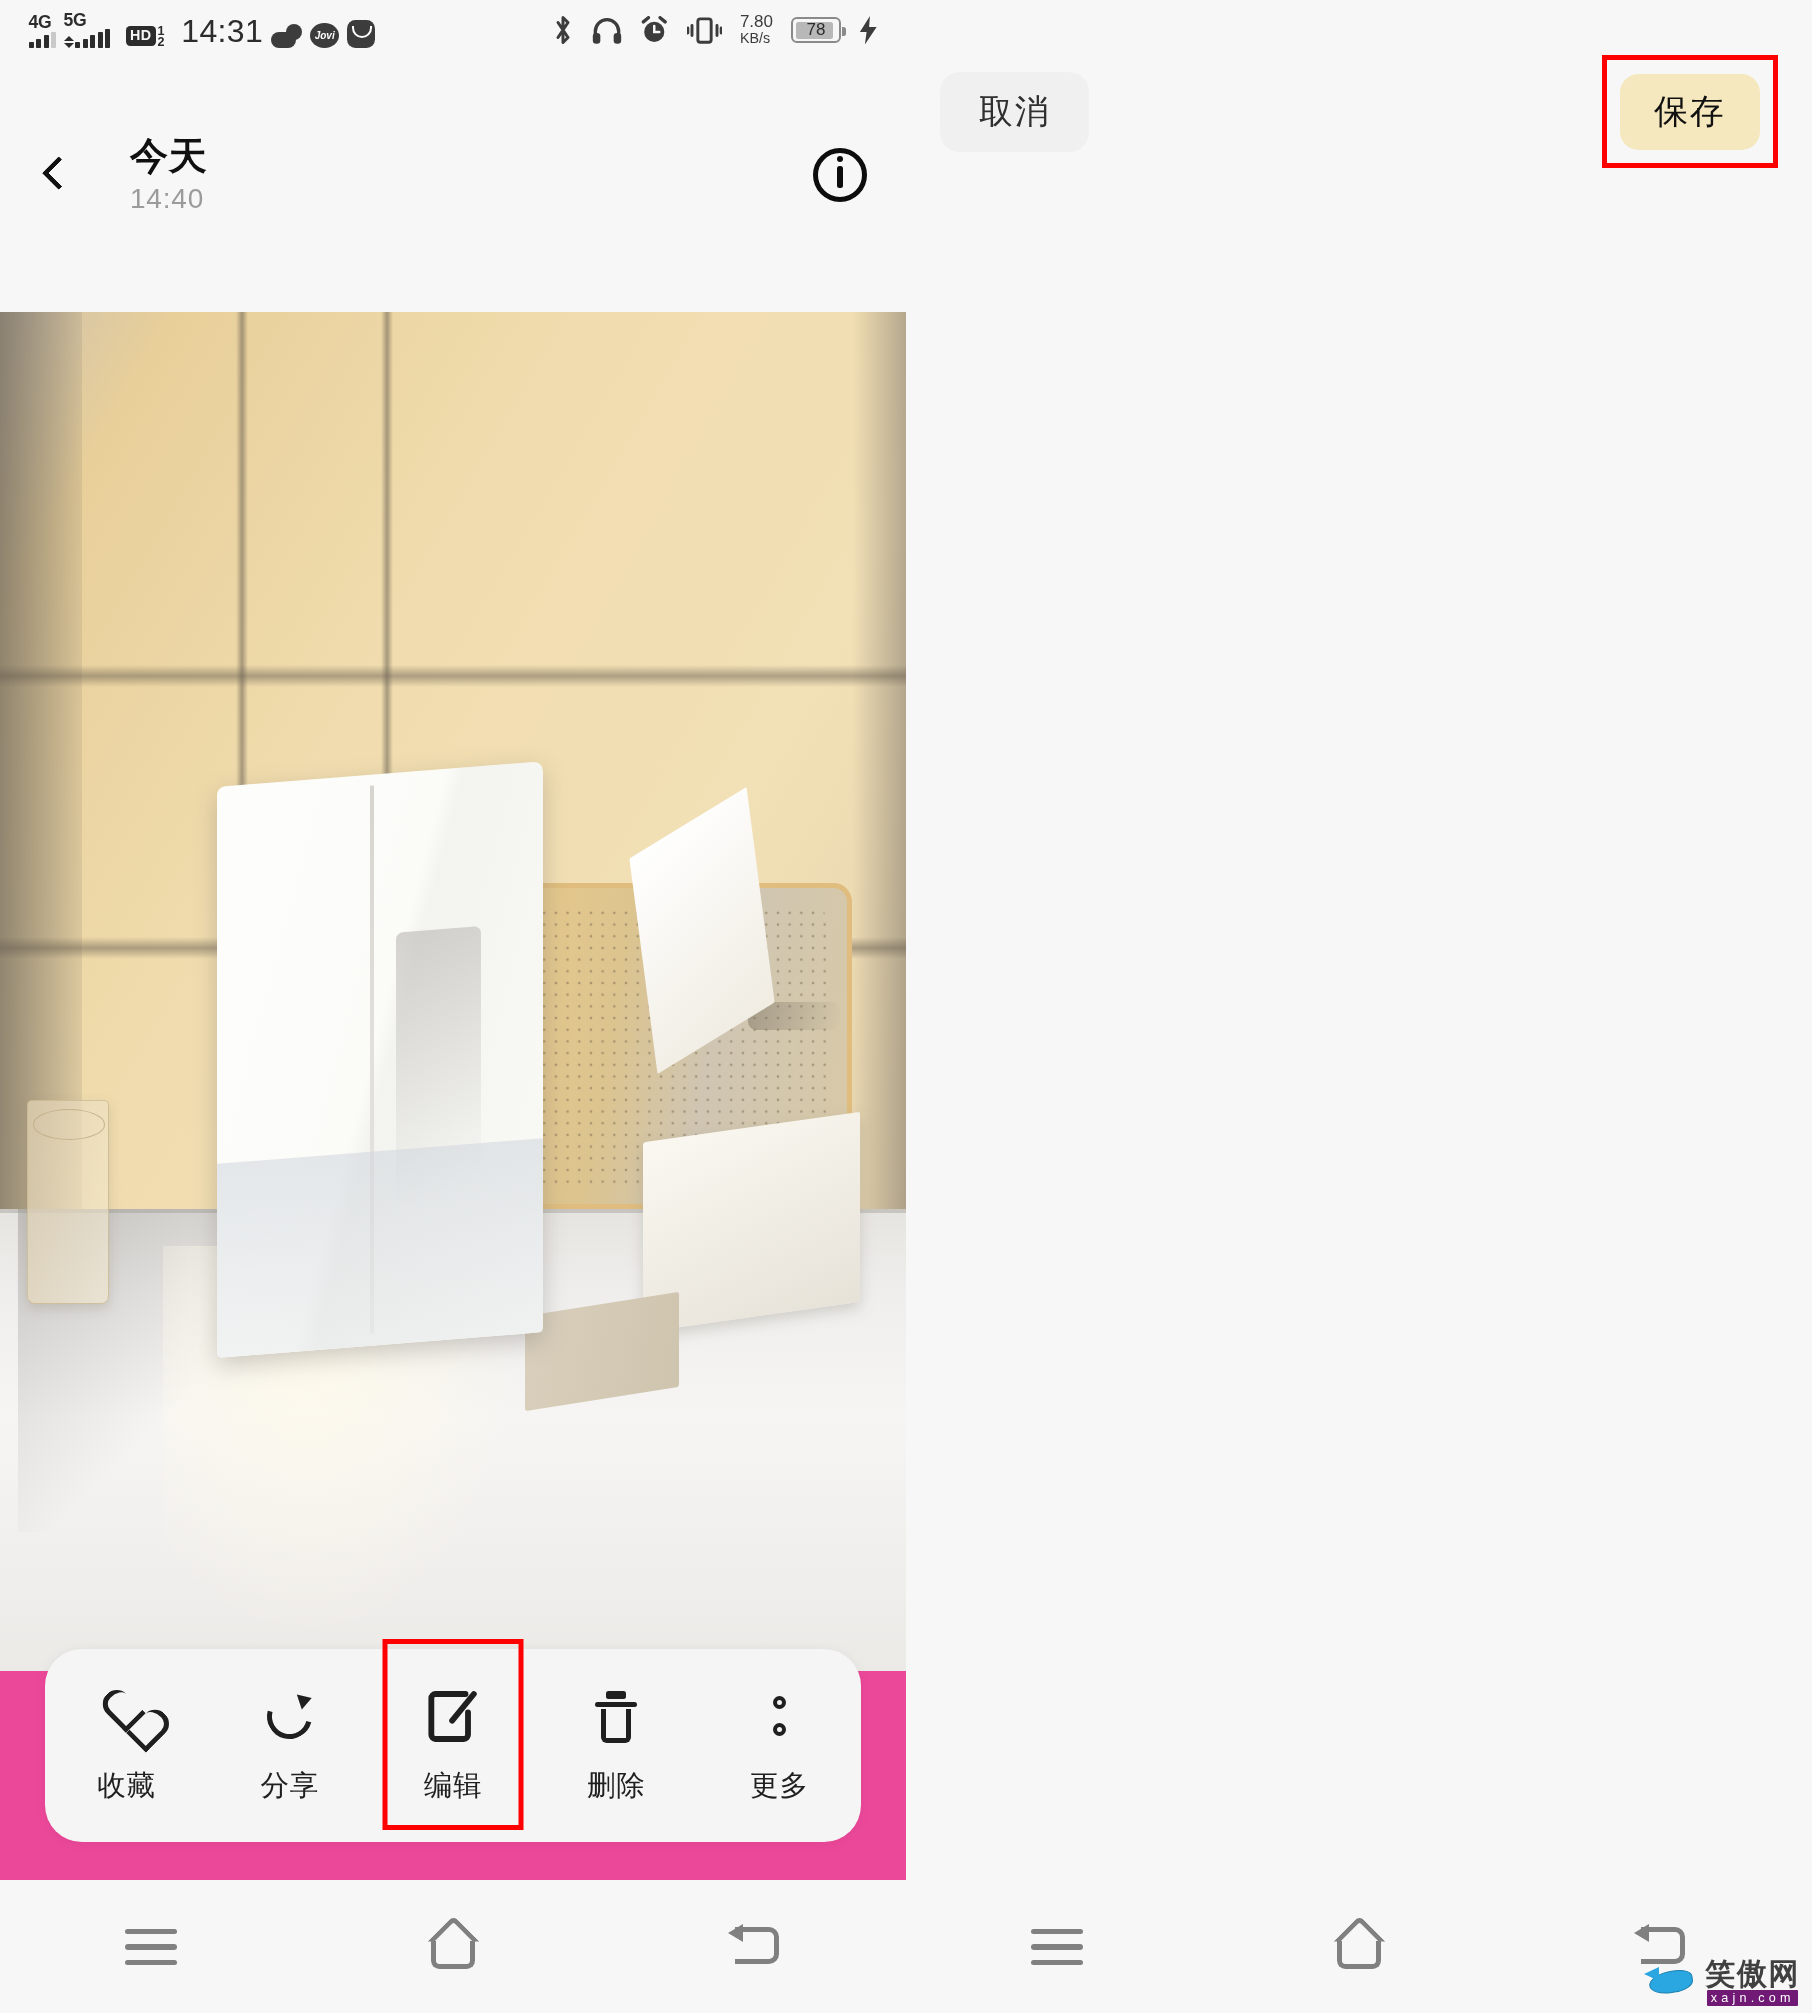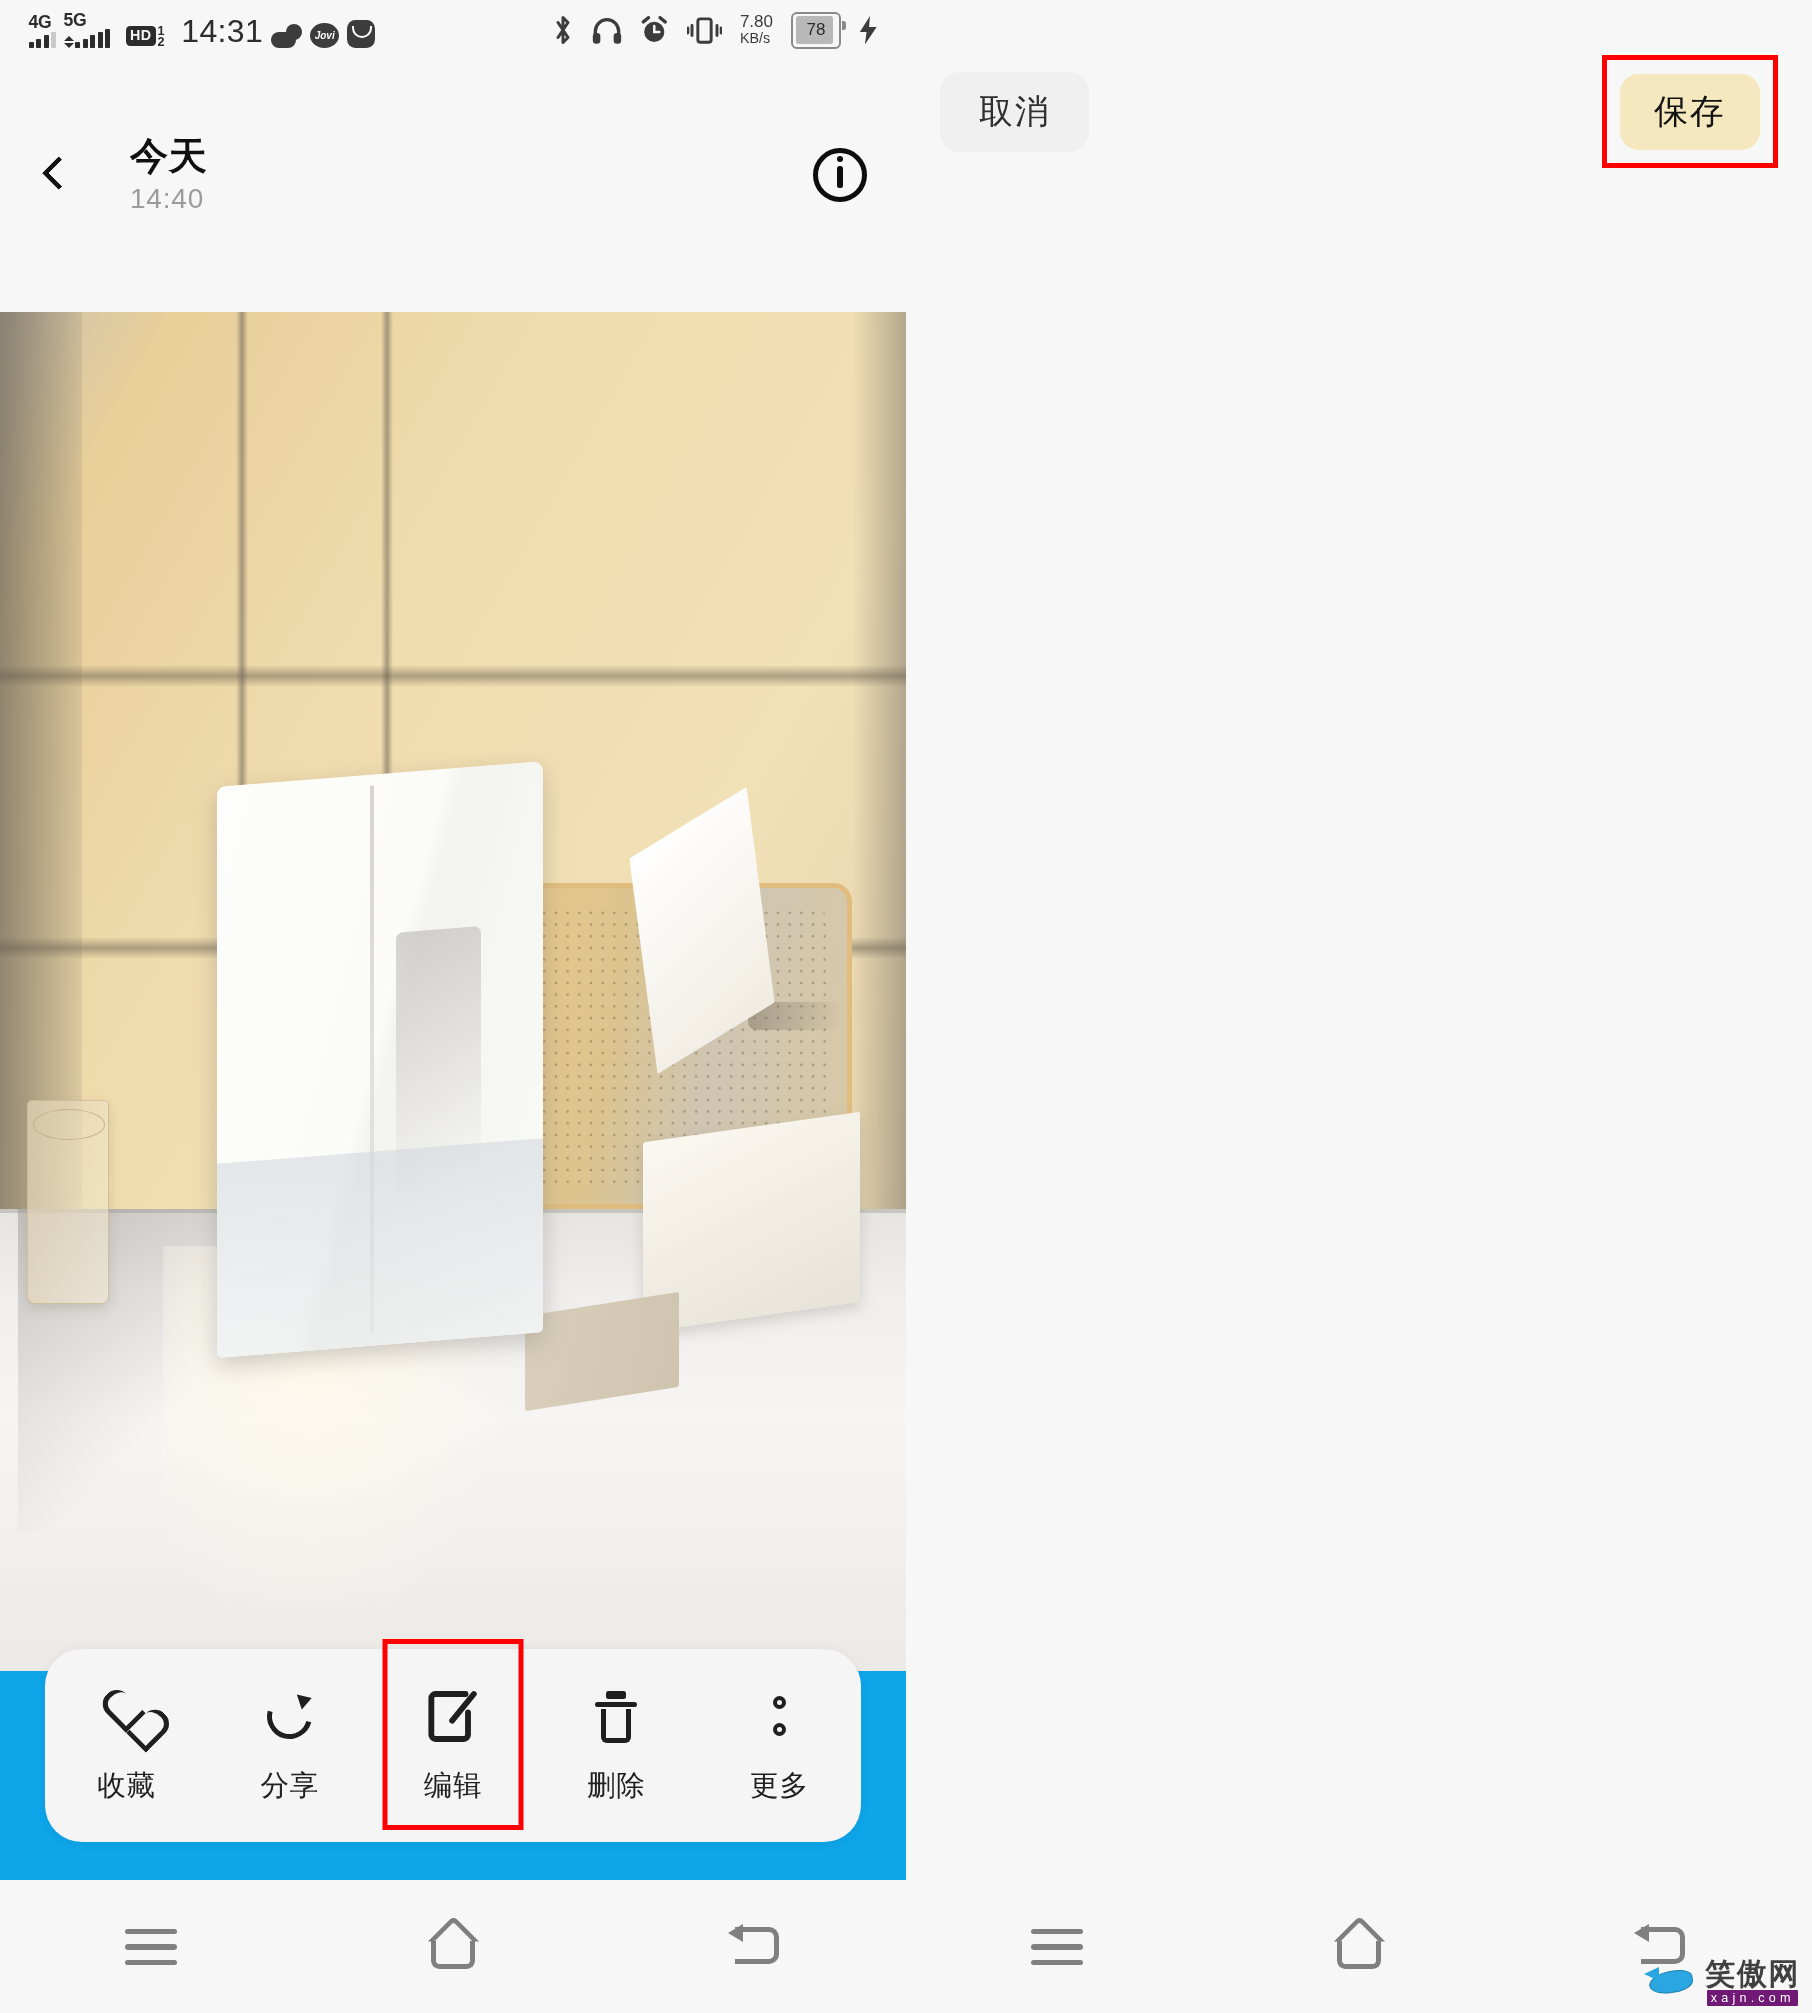--- a/index.html
+++ b/index.html
@@ -2,21 +2,21 @@
 <html style="font-size:13.4px"><head>
 <meta charset="utf-8">
 <style>
   * { margin:0; padding:0; box-sizing:border-box; }
   html,body { width:1812px; height:2014px; background:#ffffff; font-family:"Liberation Sans","DejaVu Sans",sans-serif; }
 
   .screen { position:relative; width:1812px; height:2014px; display:flex; background:#ffffff; overflow:hidden; }
 
   
   .panel { position:relative; height:2014px; background:#f7f7f7; overflow:hidden; }
-  .panel-left  { width:906px; background:#0ea5e9; }
+  .panel-left  { width:906px; background:#ec4899; }
   .panel-right { width:906px; background:#f7f7f7; }
 
   
   .statusbar { position:absolute; top:0; left:0; width:906px; height:60px;
                display:flex; align-items:center; padding:0 28.5px; background:#f7f7f7; }
   .sb-left  { display:flex; align-items:flex-end; gap:7.6px; }
   .sb-right { display:flex; align-items:center; gap:18px; margin-left:auto; }
 
   .net { display:flex; flex-direction:column; align-items:flex-start; }
   .net-lbl { font-size:17.6px; font-weight:bold; color:#2c2c2c; line-height:17px; letter-spacing:-0.4px; }
@@ -49,21 +49,21 @@
   .appicn::after{ content:""; position:absolute; left:5.9px; top:6.7px; width:16px;height:9.2px;
                   border:2.5px solid #fff;border-top:none;border-radius:0 0 11.7px 11.7px; }
   .cloudy { position:relative; width:32px;height:23.5px; }
   .cloudy::before{ content:""; position:absolute; left:0; bottom:0; width:25px;height:16px;background:#3c3c3c;border-radius:10px;}
   .cloudy::after { content:""; position:absolute; right:0.8px; top:0; width:16px;height:16px;background:#3c3c3c;border-radius:50%;}
 
   .net-speed { display:flex;flex-direction:column; align-items:flex-start; line-height:16px; }
   .net-speed b{ font-size:17px;color:#3c3c3c;font-weight:400;}
   .net-speed s{ font-size:14.3px;color:#3c3c3c;text-decoration:none;}
 
-  .batt { width:50px;height:37px;border:2.5px solid #8a8a8a;border-radius:5.9px;position:relative;
+  .batt { width:50px;height:26px;border:2.5px solid #8a8a8a;border-radius:5.9px;position:relative;
           display:flex;align-items:center;padding:5px; }
   .batt::after{ content:"";position:absolute;right:-6.7px;top:7.6px;width:4.2px;height:9.2px;background:#8a8a8a;border-radius:0 2.5px 2.5px 0;}
   .batt-fill{ position:absolute;left:2.5px;top:2.5px;bottom:2.5px;width:37px;background:#b8b8b8;border-radius:2.5px;}
   .batt-txt{ position:relative;z-index:2;width:100%;text-align:center;font-size:17px;color:#2c2c2c;font-weight:500;}
 
   
   .lheader { position:absolute; top:60px; left:0; width:906px; height:252px; background:#f7f7f7; }
   .lh-row { position:absolute; top:74px; left:0; width:906px; display:flex; align-items:center; padding:0 39px;gap:29px; }
   .chev { width:25px;height:39px; position:relative; flex:0 0 auto; }
   .chev::before{ content:"";position:absolute;left:7.6px;top:5px;width:18.5px;height:18.5px;

